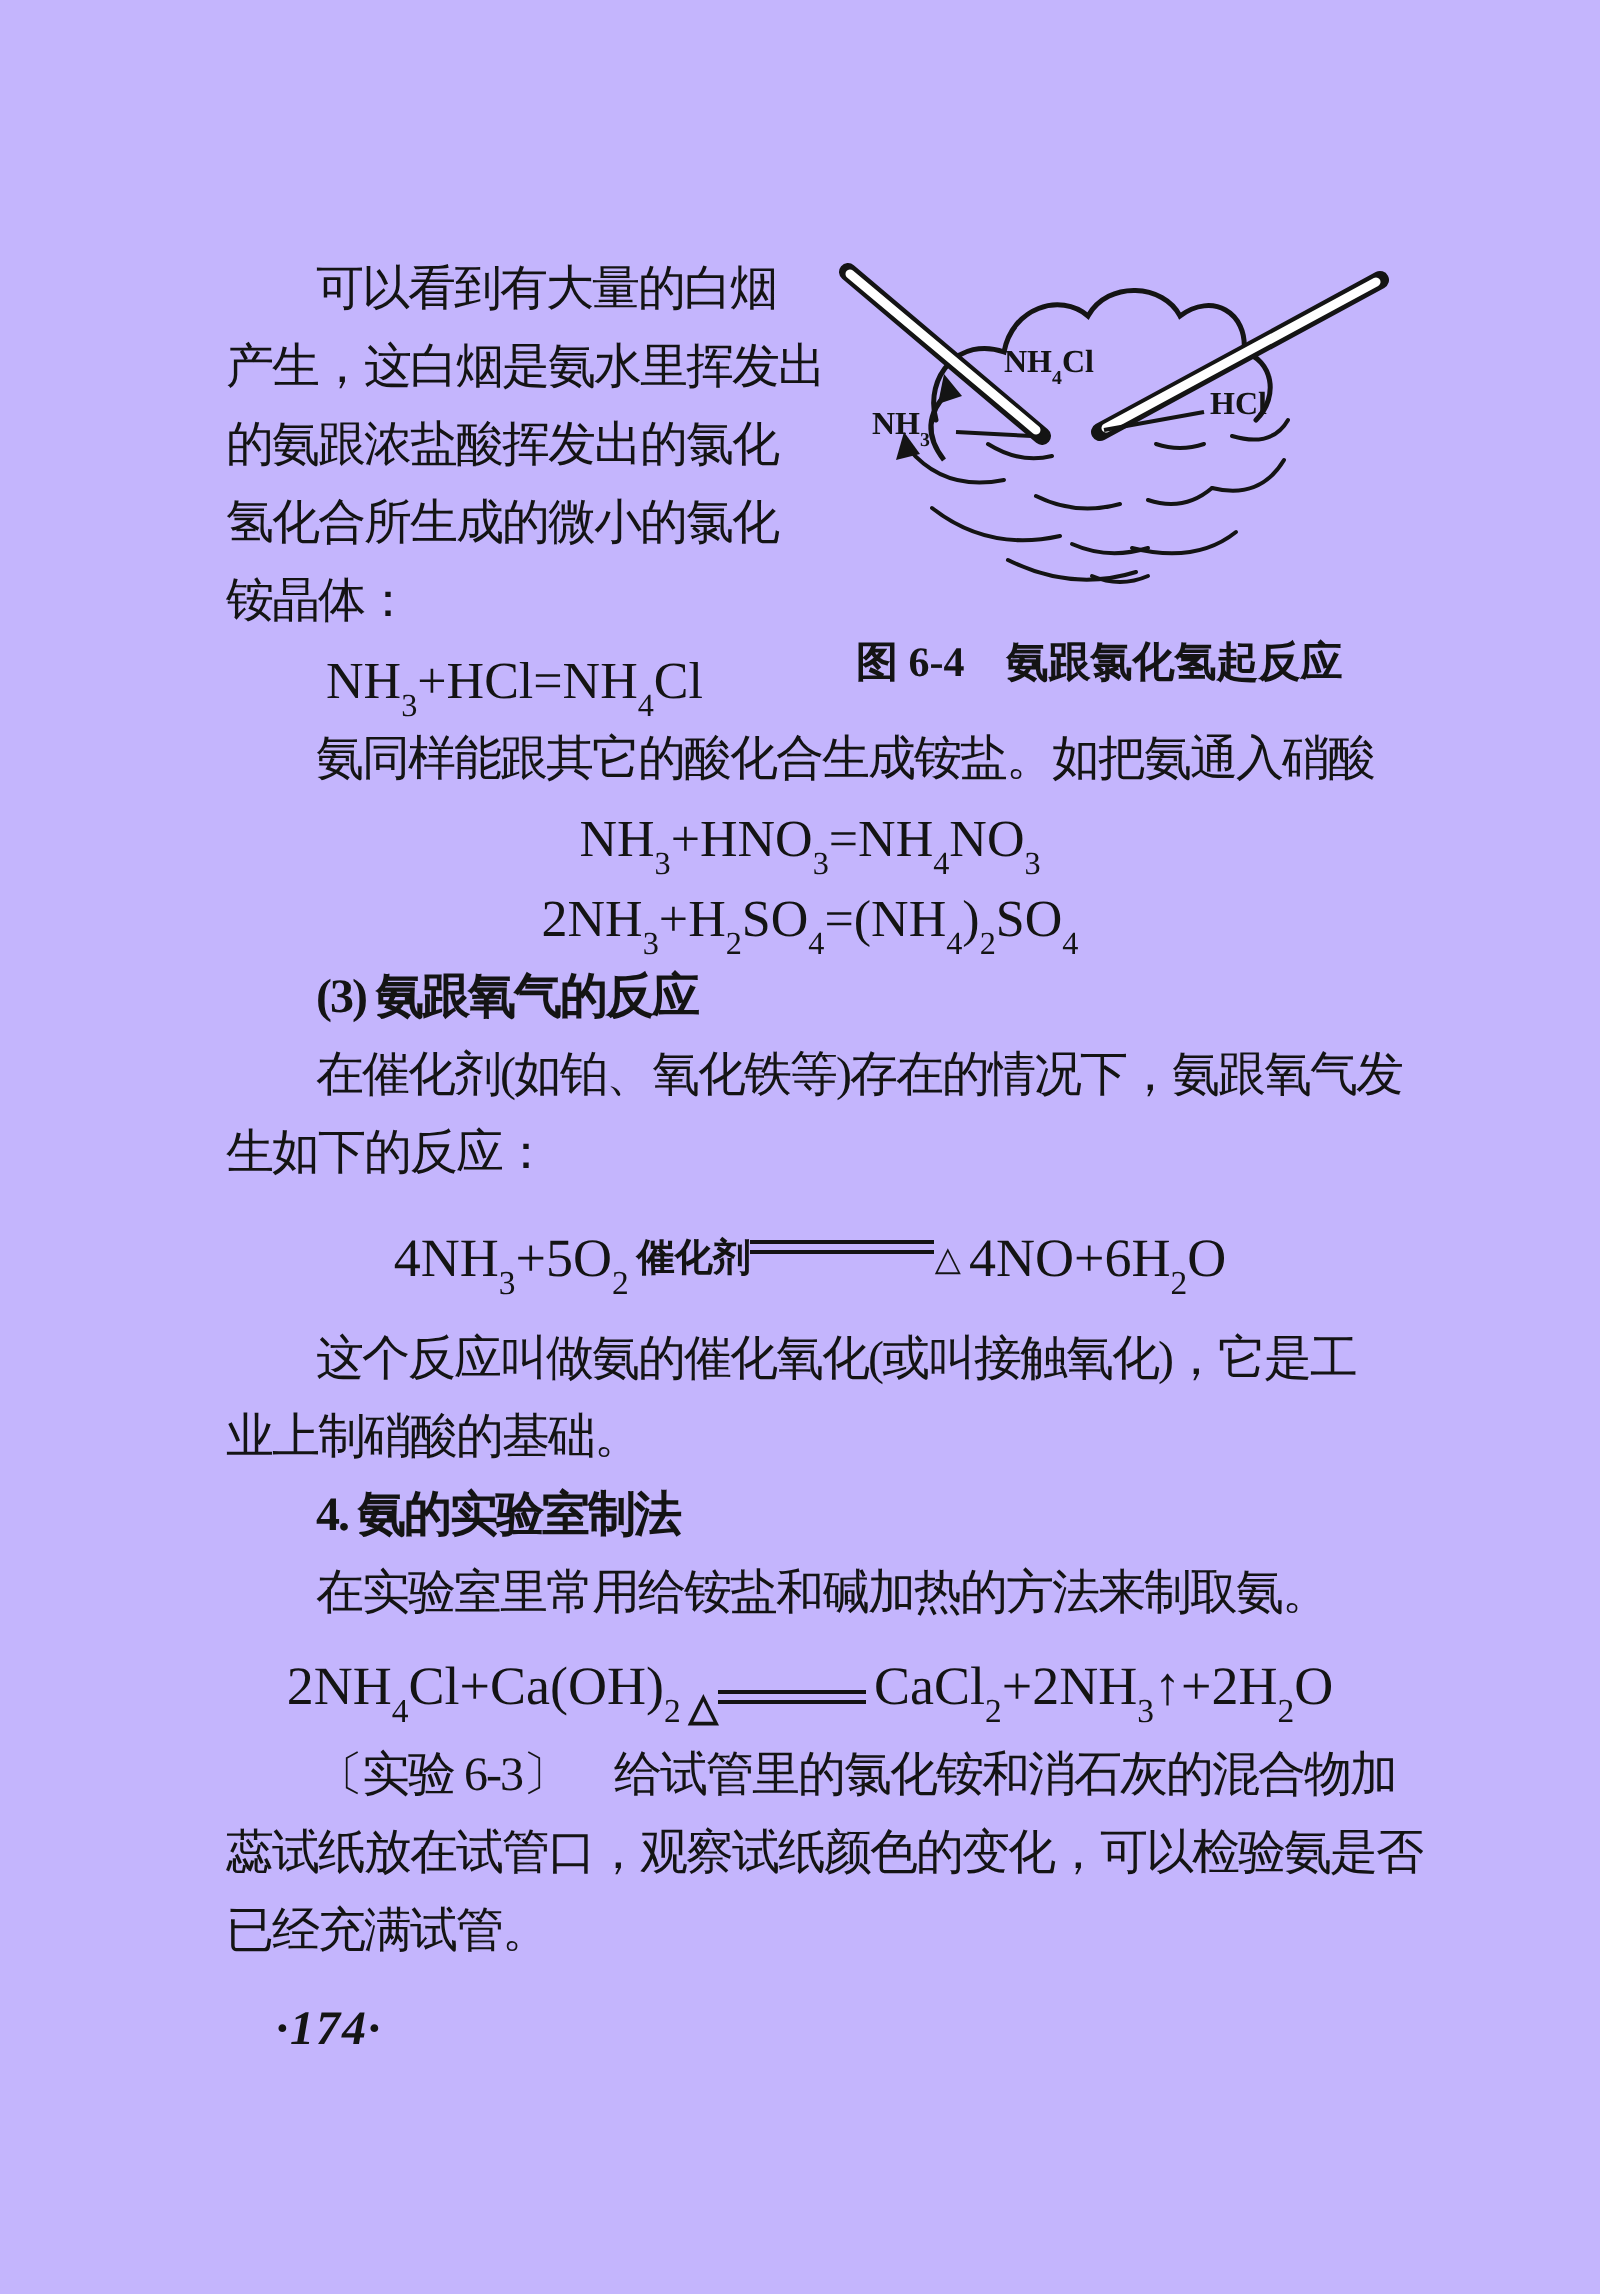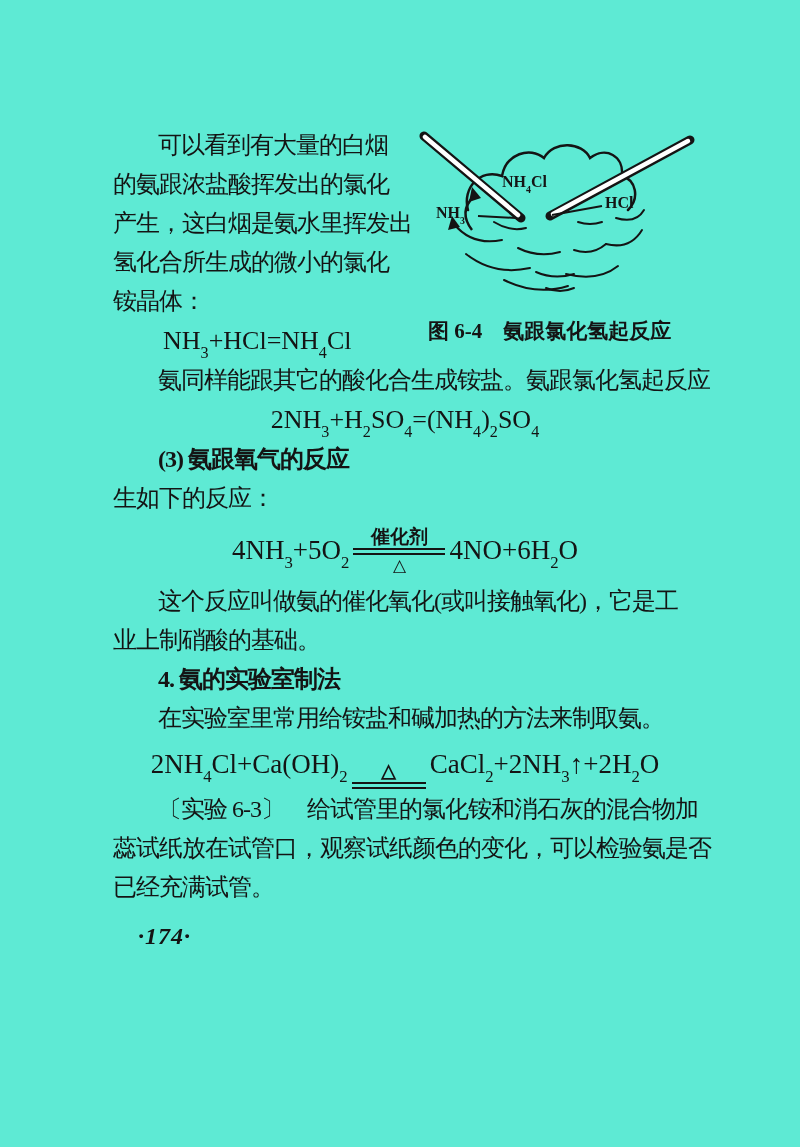--- a/index.html
+++ b/index.html
@@ -1,18 +1,18 @@
 <!DOCTYPE html>
 <html><head>
 <meta charset="utf-8">
 <style>
   html,body { margin:0; padding:0; background:#e8e8e8; }
   .page {
     position:relative; width:800px; height:1147px; margin:0 auto;
-    background:#5eead4; color:#141414; overflow:hidden;
+    background:#c4b5fd; color:#141414; overflow:hidden;
     font-family:"Liberation Serif","DejaVu Serif",serif;
   }
   .content {
     position:absolute; left:113px; top:126px; width:584px;
     font-size:24px; line-height:39px; letter-spacing:-1px;
   }
   .tline { white-space:nowrap; }
   .indent { text-indent:45px; }
 
   
@@ -32,21 +32,21 @@
   }
 
   
   .eq { font-family:"Liberation Serif",serif; letter-spacing:0; }
   .eq-left   { font-size:26px; padding-left:50px; height:40px; line-height:40px; white-space:nowrap; }
   .eq-center { font-size:26px; text-align:center; height:40px; line-height:40px; }
   sub { font-size:0.62em; line-height:0; position:relative; top:0.2em; }
 
   .eq-block { display:flex; justify-content:center; align-items:center; height:64px; font-size:27px; }
   .eq-block-lab { height:52px; font-size:27px; }
-  .eqcond { display:inline-flex; flex-direction:column; align-items:center; margin:0 4px; }
+  .eqcond { display:inline-flex; flex-direction:row; align-items:center; margin:0 4px; }
   .eqcond .cond-top { font-size:19px; font-weight:bold; line-height:21px; letter-spacing:0; }
   .eqcond .cond-bar { align-self:stretch; min-width:92px; height:3px; box-sizing:content-box;
                       border-top:2px solid #141414; border-bottom:2px solid #141414; margin:1px 0; }
   .eqcond .cond-bot { font-size:17px; line-height:19px; }
   .eqcond.no-bot { transform:translateY(11px); }
   .eqcond.no-bot .cond-bar { min-width:74px; }
 
   .heading { font-weight:bold; }
 
   .page-number {
@@ -57,22 +57,22 @@
 </head>
 <body>
 
 <div class="page">
   <div class="content">
 
     <div class="top">
       <div class="top-left">
         <div>
             <div class="tline indent">可以看到有大量的白烟</div>
+            <div class="tline">产生，这白烟是氨水里挥发出</div>
             <div class="tline">的氨跟浓盐酸挥发出的氯化</div>
-            <div class="tline">产生，这白烟是氨水里挥发出</div>
             <div class="tline">氢化合所生成的微小的氯化</div>
             <div class="tline">铵晶体：</div>
           </div>
         <div class="eq eq-left">NH<sub>3</sub>+HCl=NH<sub>4</sub>Cl</div>
       </div>
 
       <div class="top-right">
         <div class="fig">
           <svg width="279" height="172" viewBox="0 0 279 172">
 
@@ -111,27 +111,29 @@
           </svg>
           <div class="fig-label" style="left:84px; top:46px;">NH<sub>4</sub>Cl</div>
           <div class="fig-label" style="left:18px; top:77px;">NH<sub>3</sub></div>
           <div class="fig-label" style="left:187px; top:67px;font-family:Liberation Serif, serif;">HCl</div>
         </div>
         <div class="fig-caption">图 6-4　氨跟氯化氢起反应</div>
       </div>
     </div>
 
     <div>
-        <div class="tline indent">氨同样能跟其它的酸化合生成铵盐。氨跟氯化氢起反应</div>
+        <div class="tline indent">氨同样能跟其它的酸化合生成铵盐。如把氨通入硝酸</div>
       </div>
 
+    <div class="eq eq-center">NH<sub>3</sub>+HNO<sub>3</sub>=NH<sub>4</sub>NO<sub>3</sub></div>
     <div class="eq eq-center">2NH<sub>3</sub>+H<sub>2</sub>SO<sub>4</sub>=(NH<sub>4</sub>)<sub>2</sub>SO<sub>4</sub></div>
 
     <div class="heading indent tline">(3) 氨跟氧气的反应</div>
     <div>
+        <div class="tline indent">在催化剂(如铂、氧化铁等)存在的情况下，氨跟氧气发</div>
         <div class="tline">生如下的反应：</div>
       </div>
 
     <div class="eq eq-block">
       <span>4NH<sub>3</sub>+5O<sub>2</sub></span>
       <span class="eqcond">
         <span class="cond-top">催化剂</span>
         <span class="cond-bar"></span>
         <span class="cond-bot">△</span>
       </span>

